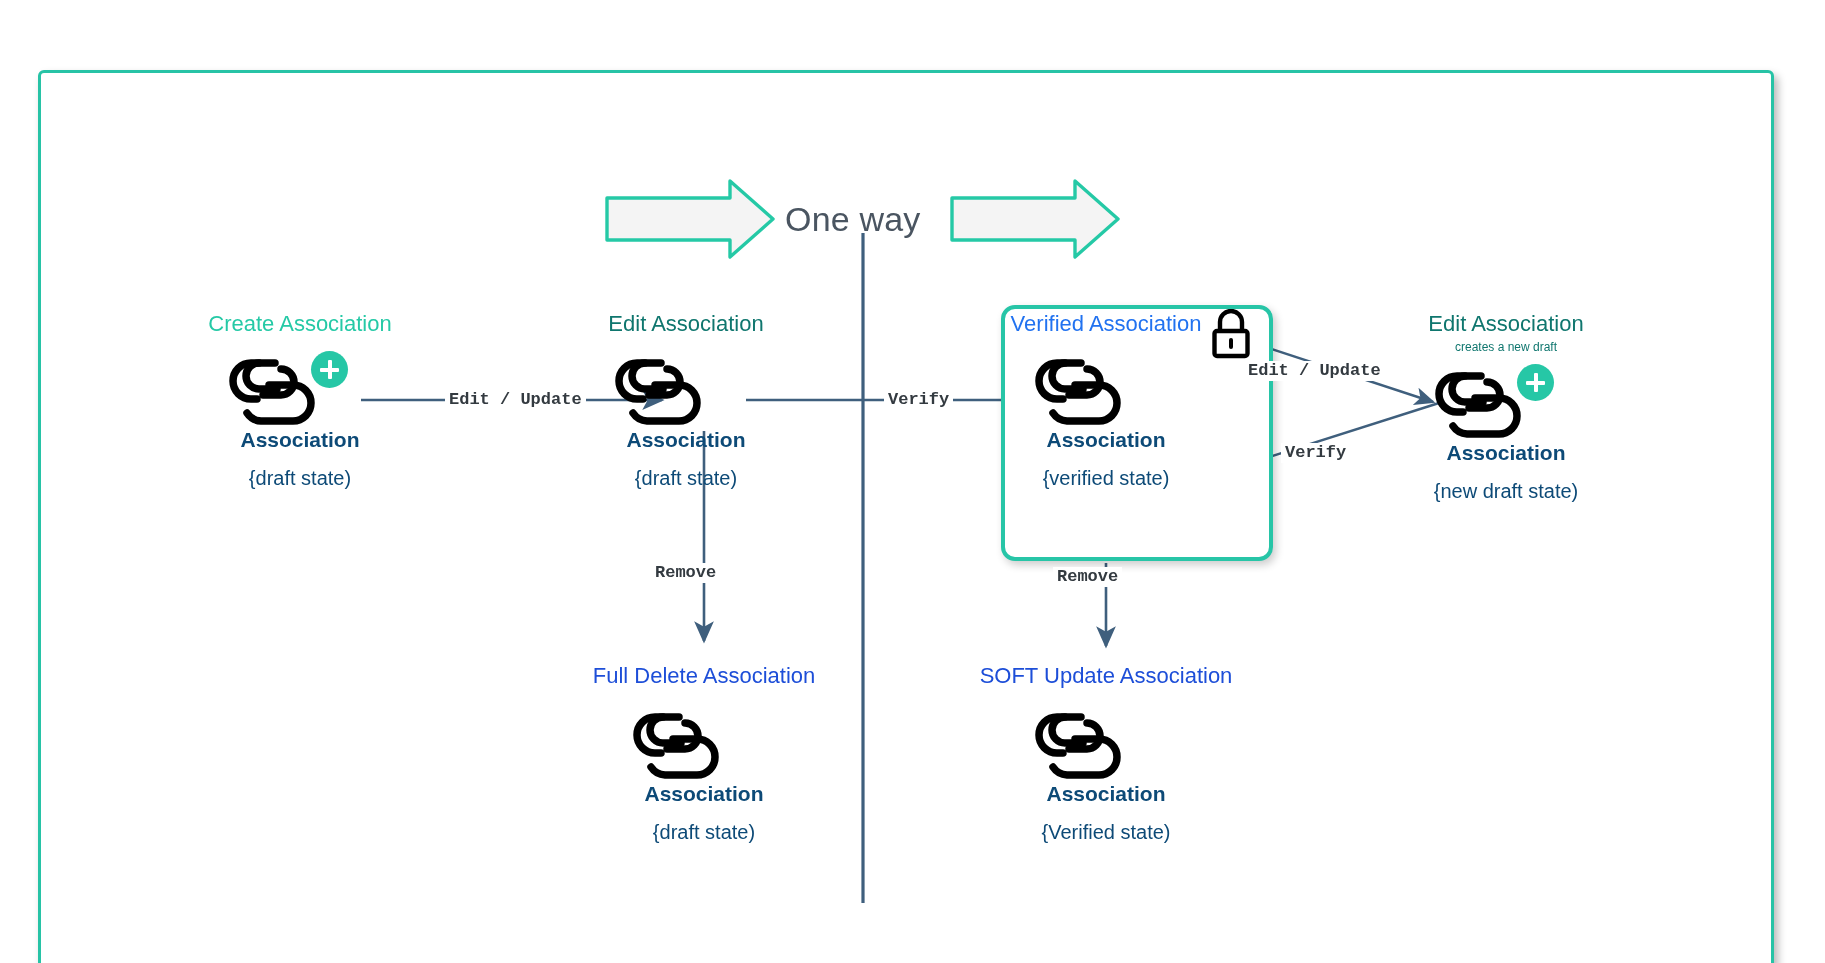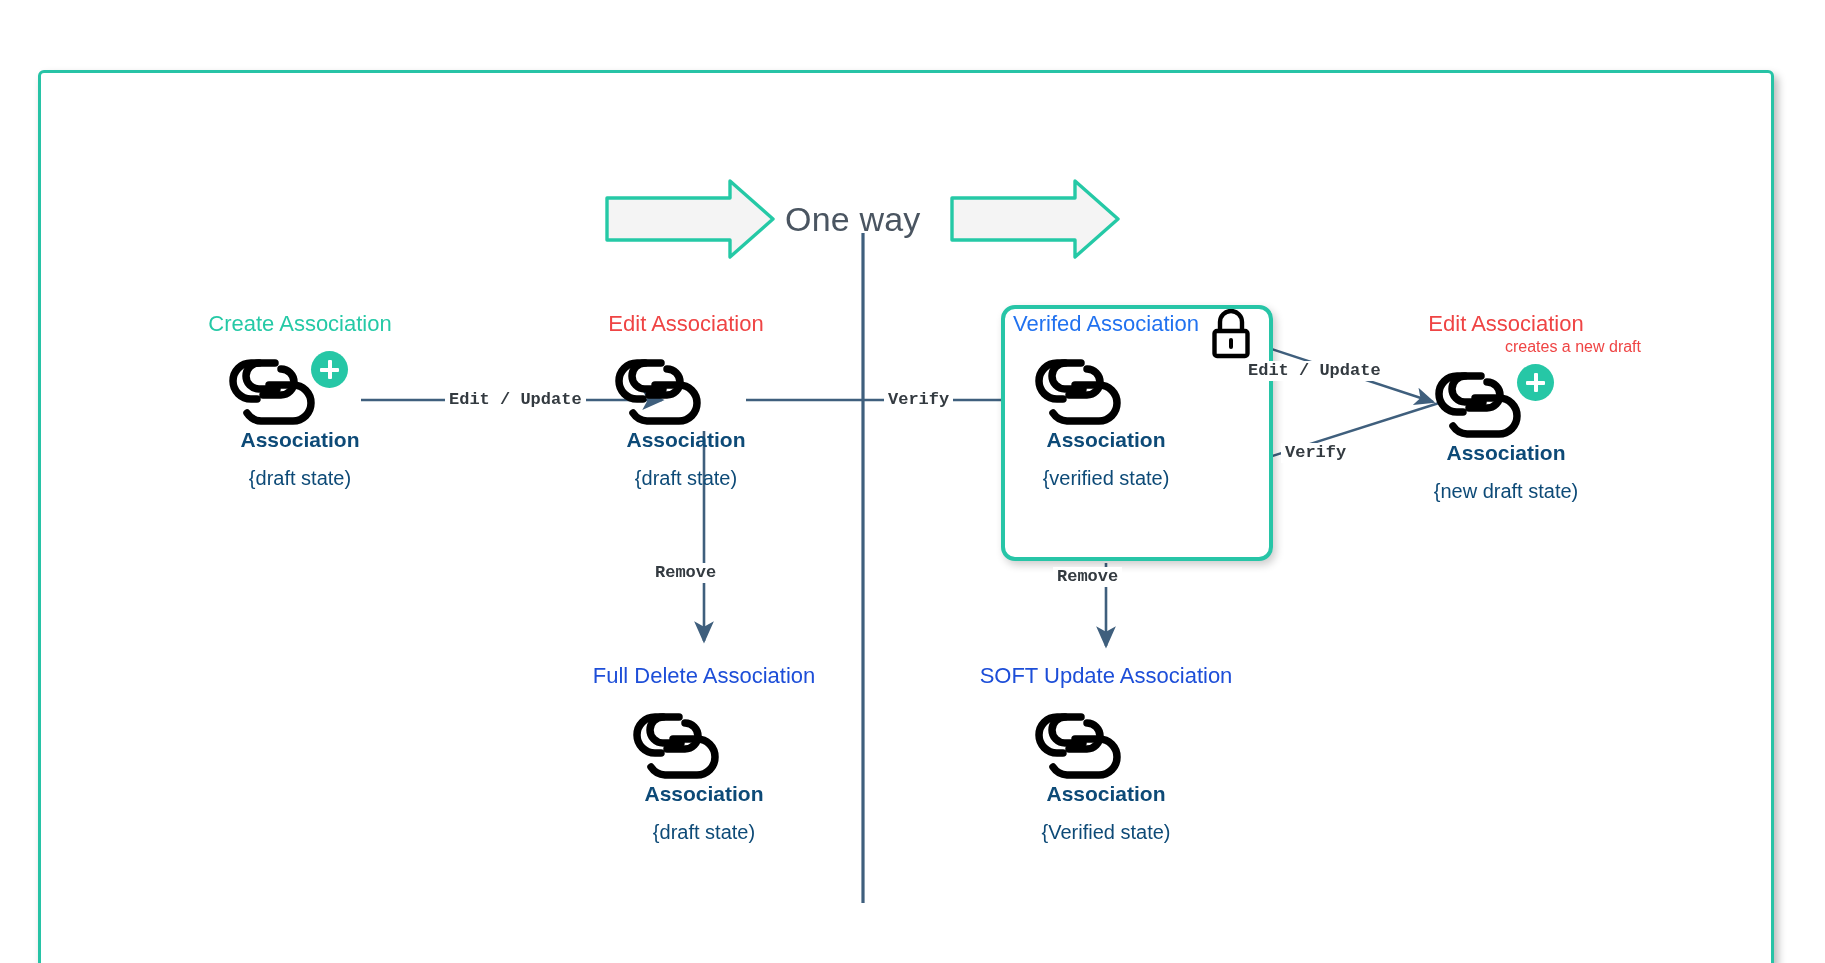--- a/index.html
+++ b/index.html
@@ -41,40 +41,39 @@
 
   
   .node { position: absolute; text-align: center; }
   .node-title {
     font-size: 22px;
     white-space: nowrap;
     font-weight: 400;
     line-height: 26px;
   }
   .node-sub {
-    font-size: 16px;
+    font-size: 12px;
     white-space: nowrap;
     line-height: 20px;
-    text-align: right;
   }
   .node-name {
     font-size: 21px;
     font-weight: bold;
     color: #0d4a77;
     white-space: nowrap;
     line-height: 26px;
   }
   .node-state {
     font-size: 20px;
     color: #0d4a77;
     white-space: nowrap;
     line-height: 26px;
   }
   .c-teal   { color: #25c9a6; text-align: center; }
-  .c-orange { color: #ef4444; }
+  .c-orange { color: #0f766e; }
   .c-blue   { color: #2172f0; }
   .c-red    { color: #1d4ed8; }
 
   
   .plus-badge {
     position: absolute;
     width: 37px;
     height: 37px;
     border-radius: 50%;
     background: #26c7a6;
@@ -182,21 +181,21 @@
             <path d="M60 40 L42 40 A13 13 0 0 1 42 14"></path>
             <path d="M46 46 L64 46 A13 13 0 0 0 64 20"></path>
           </g>
         </svg>
       </div>
       <div class="node-name">Association</div>
       <div class="node-state" style="margin-top:12px;">{draft state)</div>
     </div>
 
     <div class="node" style="left:930px; top:238px; width:270px;">
-      <div class="node-title c-blue">Verifed Association</div>
+      <div class="node-title c-blue">Verified Association</div>
       <div style="position:relative; height:78px; margin-top:12px;">
         <svg width="110" height="78" viewBox="0 0 110 78" style="position:absolute; left:52px; top:0;">
           <g fill="none" stroke="#000000" stroke-width="7.5" stroke-linecap="round">
             <path d="M58 14 L34 14 A18 18 0 0 0 34 50 L40 50"></path>
             <path d="M52 36 L76 36 A18 18 0 0 1 76 72 L44 72 A18 18 0 0 1 30 64"></path>
             <path d="M60 40 L42 40 A13 13 0 0 1 42 14"></path>
             <path d="M46 46 L64 46 A13 13 0 0 0 64 20"></path>
           </g>
         </svg>
       </div>

